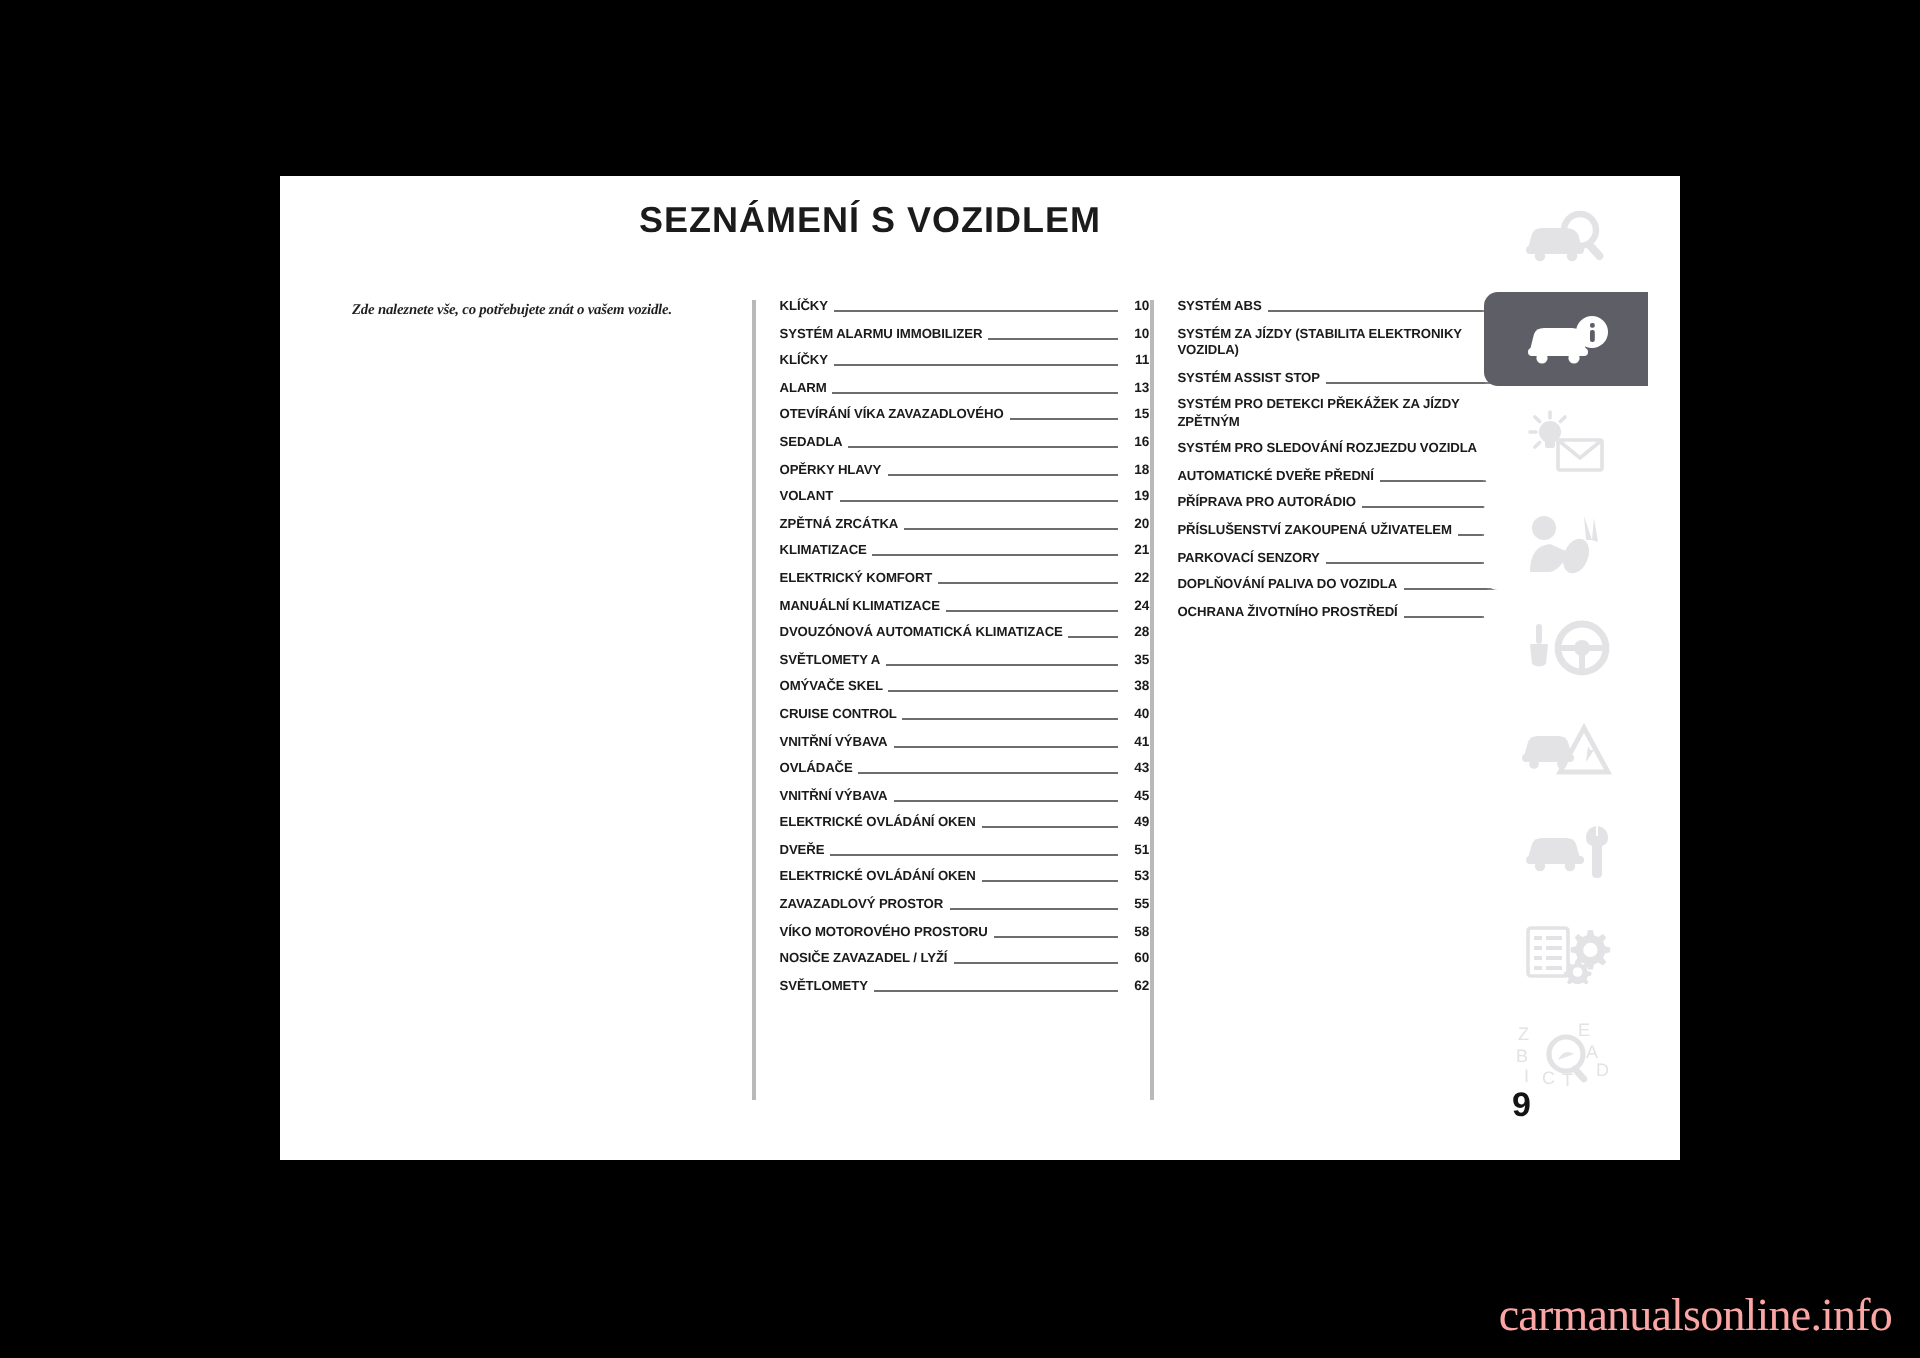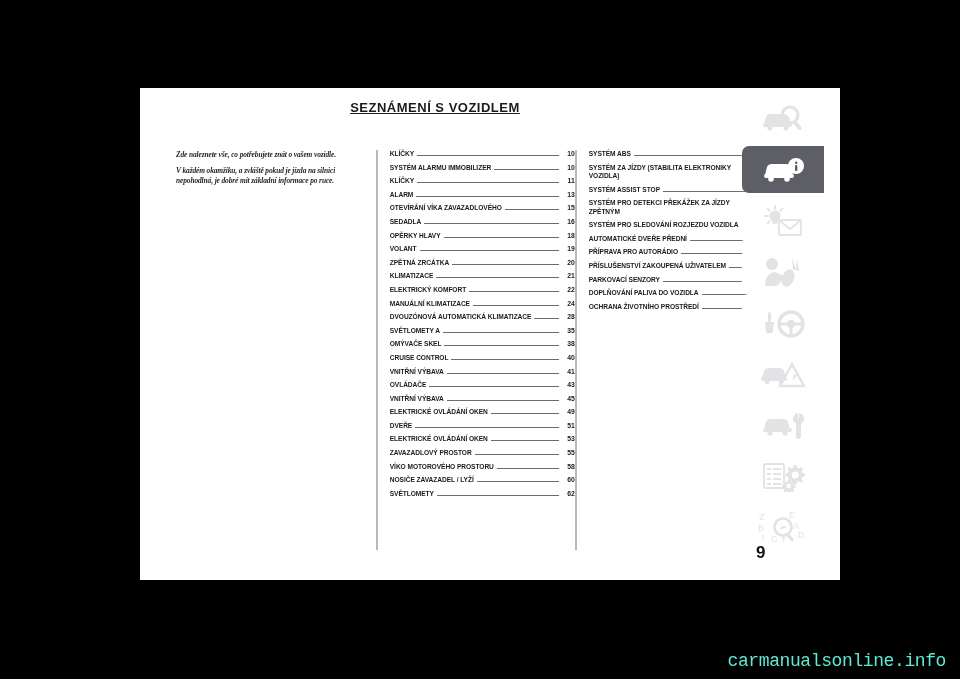--- a/index.html
+++ b/index.html
@@ -20,25 +20,24 @@
   }
 
   
   #chapter-title{
     position:absolute;
     left:0; top:12px;
     width:590px;
     text-align:center;
     font-family:"Liberation Sans", sans-serif;
     font-weight:bold;
-    font-size:13px;
+    font-size:18px;
     letter-spacing:0.5px;
     color:#1b1b1b;
     white-space:nowrap;
-    text-decoration:underline;
   }
 
   
   #columns{
     position:absolute;
     left:36px; top:62px;
     width:592px; height:400px;
     display:flex;
     gap:0px;
   }
@@ -122,38 +121,37 @@
     font-family:"Liberation Sans", sans-serif;
     font-weight:bold;
     font-size:17px;
     color:#141414;
   }
 
   
   #watermark{
     position:absolute;
     right:14px; bottom:8px;
-    font-family:Liberation Mono, monospace;
-    font-size:18px;
+    font-family:Liberation Serif, serif;
+    font-size:23px;
     letter-spacing:-0.4px;
-    color:#5eead4;
+    color:#fca5a5;
   }
 </style>
 </head>
 <body>
 
 <div id="page-sheet">
 
   <div id="chapter-title">SEZNÁMENÍ S VOZIDLEM</div>
 
   <div id="columns">
 
     <div class="col col-intro">
       <p class="intro-p">Zde naleznete vše, co potřebujete znát o vašem vozidle.</p>
-      <p class="intro-p">V každém okamžiku, a zvláště pokud je jízda na silnici nepohodlná, je dobré mít základní informace po ruce.</p>
     </div>
 
     <div class="col col-toc" id="toc-col-2">
         <div class="toc-row">
           <span class="toc-label">KLÍČKY</span>
           <span class="toc-leader"></span>
           <span class="toc-page">10</span>
         </div>
         <div class="toc-row">
           <span class="toc-label">SYSTÉM ALARMU IMMOBILIZER</span>

